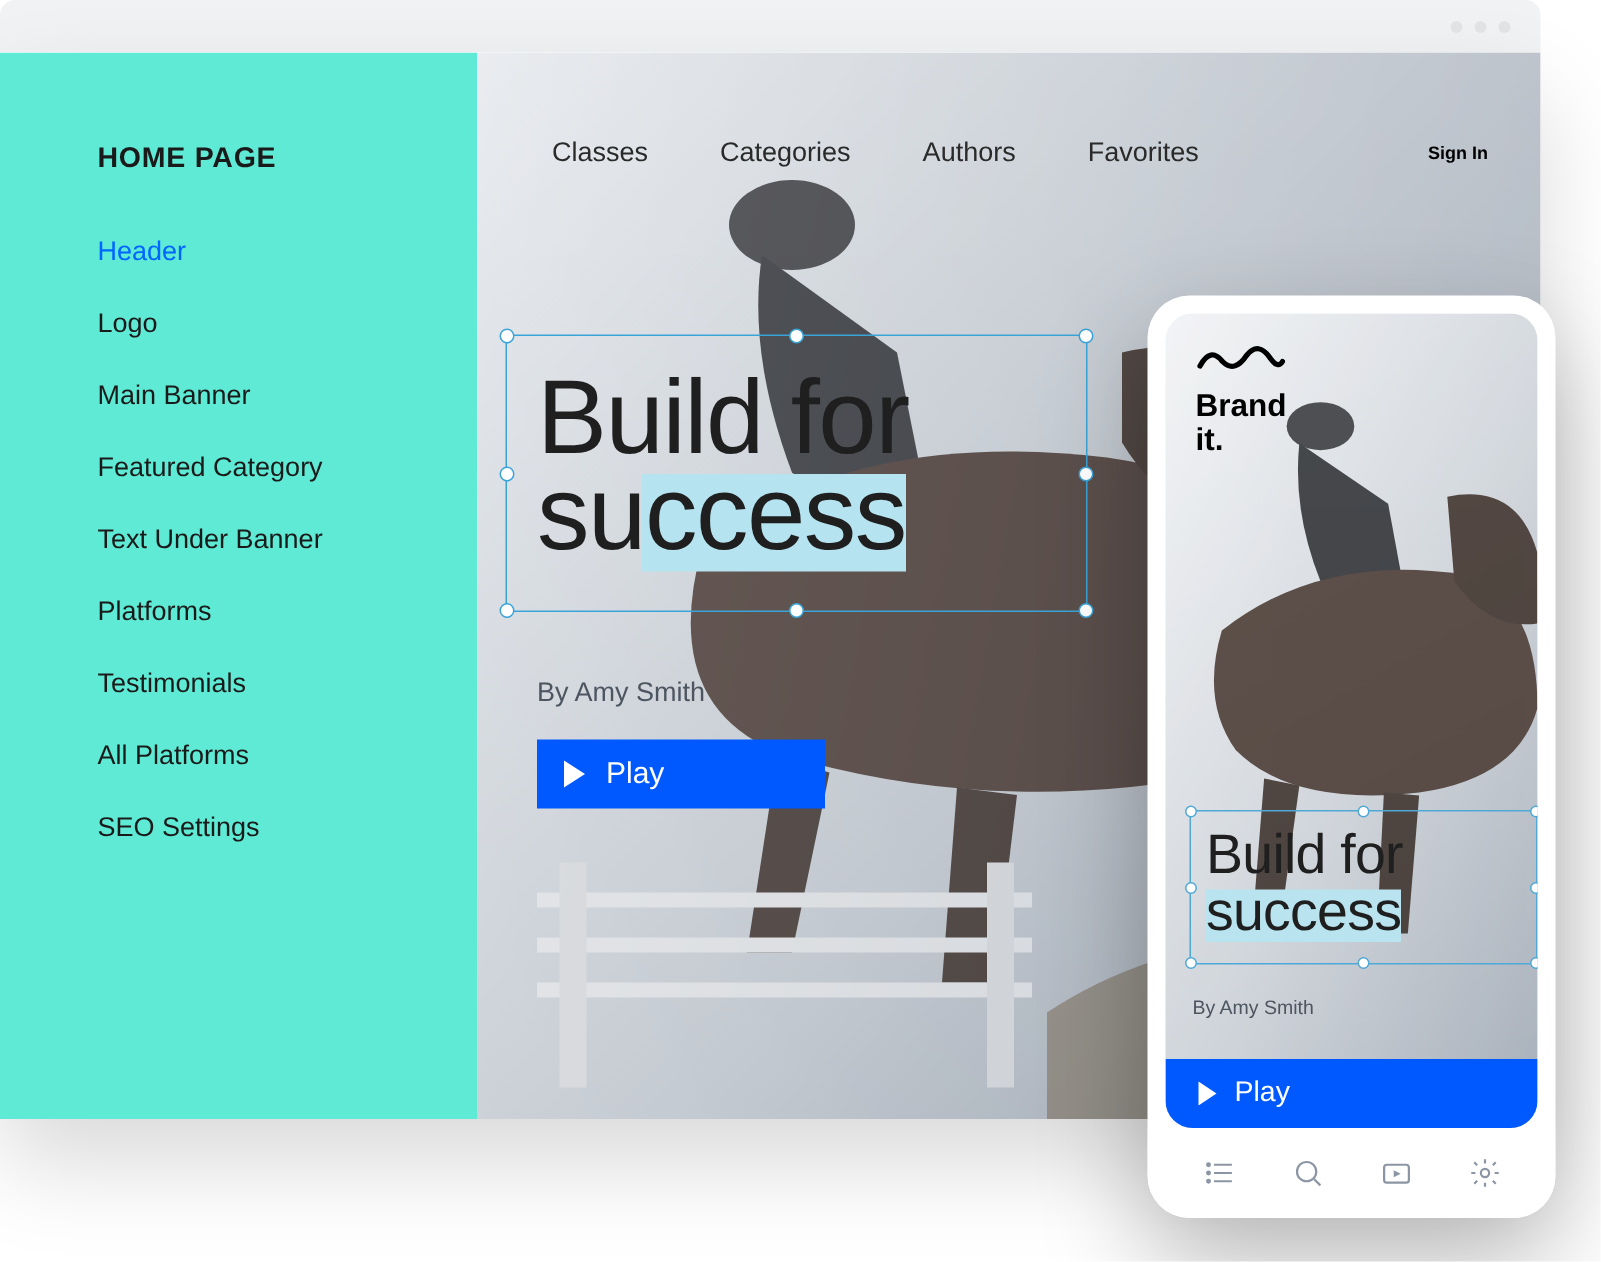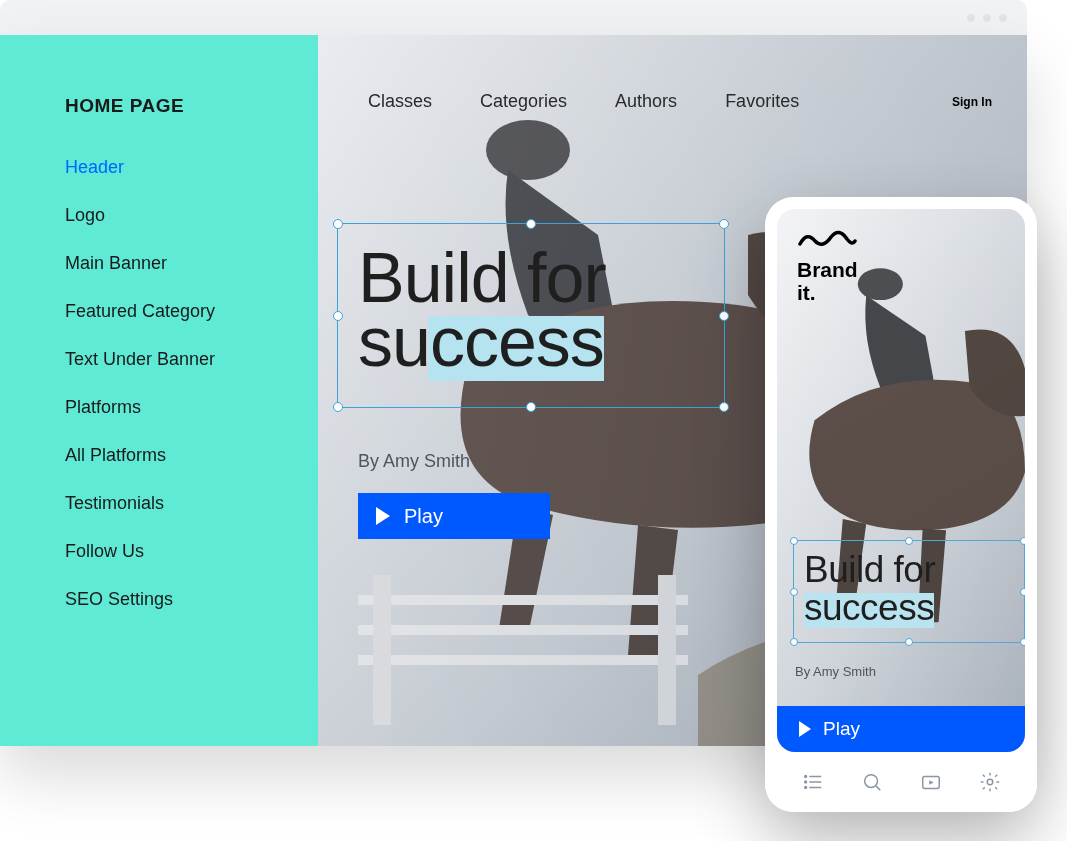--- a/index.html
+++ b/index.html
@@ -336,23 +336,22 @@
 <div class="main-window">
 
   <div class="sidebar">
     <div class="sidebar-title">HOME PAGE</div>
     <div class="sidebar-item active">Header</div>
     <div class="sidebar-item">Logo</div>
     <div class="sidebar-item">Main Banner</div>
     <div class="sidebar-item">Featured Category</div>
     <div class="sidebar-item">Text Under Banner</div>
     <div class="sidebar-item">Platforms</div>
+    <div class="sidebar-item">Testimonials</div>
     <div class="sidebar-item">All Platforms</div>
-    <div class="sidebar-item">Testimonials</div>
-    <div class="sidebar-item">Follow Us</div>
     <div class="sidebar-item">SEO Settings</div>
   </div>
 
   <div class="preview">
 
     <svg class="horse-bg" viewBox="0 0 709 711" preserveAspectRatio="xMidYMid slice">
       <defs>
         <linearGradient id="sky" x1="0" y1="0" x2="1" y2="1">
           <stop offset="0%" stop-color="#e8ebef"></stop>
           <stop offset="60%" stop-color="#bfc6ce"></stop>

